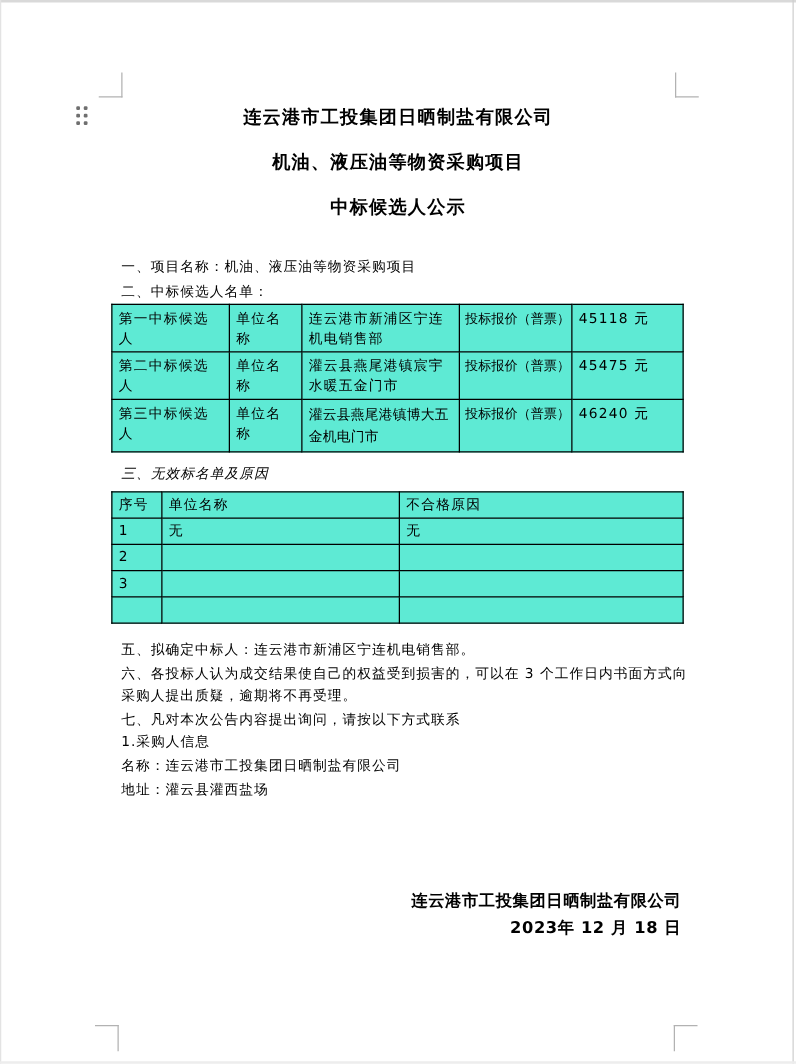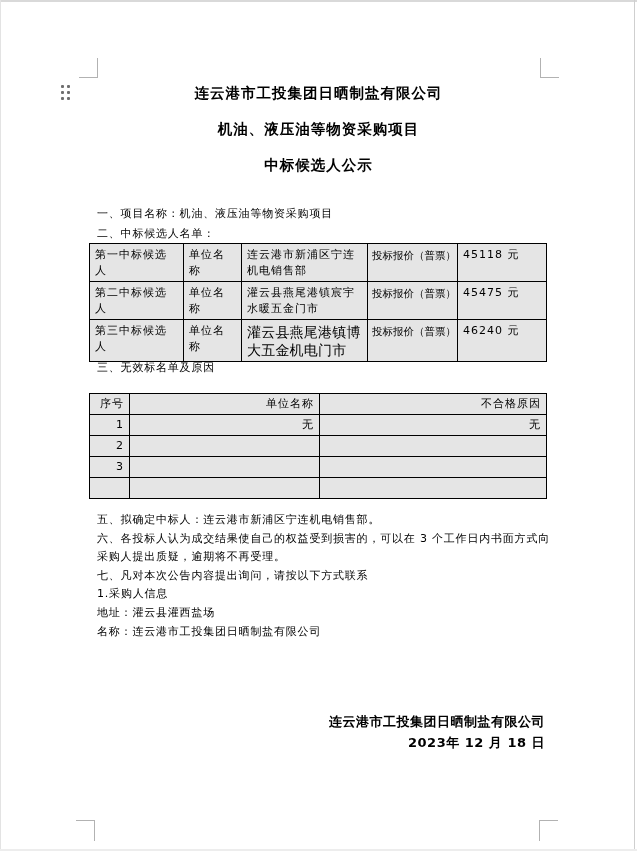--- a/index.html
+++ b/index.html
@@ -34,38 +34,38 @@
     position:absolute;left:0;width:637px;
     text-align:center;font-weight:bold;
     font-size:14.5px;letter-spacing:1px;
   }
   .t1{top:84px;} .t2{top:120px;} .t3{top:156px;}
 
   .body-line{
     position:absolute;left:97px;width:460px;
     font-size:11px;letter-spacing:0.8px;line-height:13px;
   }
-  .li1{top:207px;} .li2{top:227px;} .li3{top:361px;}
+  .li1{top:207px;} .li2{top:227px;} .li3{top:372px;font-style:italic;}
 
-  table{border-collapse:collapse;table-layout:fixed;position:absolute;left:89px;background:#e5e5e5;}
+  table{border-collapse:collapse;table-layout:fixed;position:absolute;left:89px;background:#5eead4;}
   td{border:1px solid #000;vertical-align:top;padding:3px 5px 2px 5px;
      font-size:11px;letter-spacing:1px;line-height:16px;overflow:hidden;}
   .tbl-candidates{top:243px;width:457px;}
   .tbl-candidates col.c1{width:94px;} .tbl-candidates col.c2{width:58px;}
   .tbl-candidates col.c3{width:126px;} .tbl-candidates col.c4{width:90px;}
   .tbl-candidates col.c5{width:89px;}
   .tbl-candidates tr{height:38px;}
   td.price-label{font-size:10.5px;letter-spacing:0;white-space:nowrap;padding-left:4px;padding-right:2px;margin-top:32px;}
-  td.big-name{font-size:14px;letter-spacing:0.2px;line-height:18px;}
+  td.big-name{font-size:11px;letter-spacing:0.2px;line-height:18px;}
 
   .tbl-invalid{top:393px;width:457px;}
   .tbl-invalid col.c1{width:40px;} .tbl-invalid col.c2{width:190px;}
   .tbl-invalid col.c3{width:227px;}
   .tbl-invalid tr{height:21px;}
-  .tbl-invalid td{padding:2px 5px;text-align:right;}
+  .tbl-invalid td{padding:2px 5px;}
 
   .para-block{
     position:absolute;left:97px;top:511px;width:455px;
     font-size:11px;letter-spacing:0.8px;line-height:18.6px;
   }
   .para-block div{min-height:18.6px;}
 
   .signature{
     position:absolute;left:97px;top:711px;width:448px;
     text-align:right;font-weight:bold;
@@ -171,22 +171,22 @@
       <td></td>
     </tr>
   </tbody>
     </table>
 
   <div class="para-block">
     <div>五、拟确定中标人：连云港市新浦区宁连机电销售部。</div>
     <div>六、各投标人认为成交结果使自己的权益受到损害的，可以在 3 个工作日内书面方式向采购人提出质疑，逾期将不再受理。</div>
     <div>七、凡对本次公告内容提出询问，请按以下方式联系</div>
     <div>1.采购人信息</div>
+    <div>名称：连云港市工投集团日晒制盐有限公司</div>
     <div>地址：灌云县灌西盐场</div>
-    <div>名称：连云港市工投集团日晒制盐有限公司</div>
   </div>
 
   <div class="signature">
     <div>连云港市工投集团日晒制盐有限公司</div>
     <div>2023年 12 月 18 日</div>
   </div>
 
 </div>
 
 </body></html>

